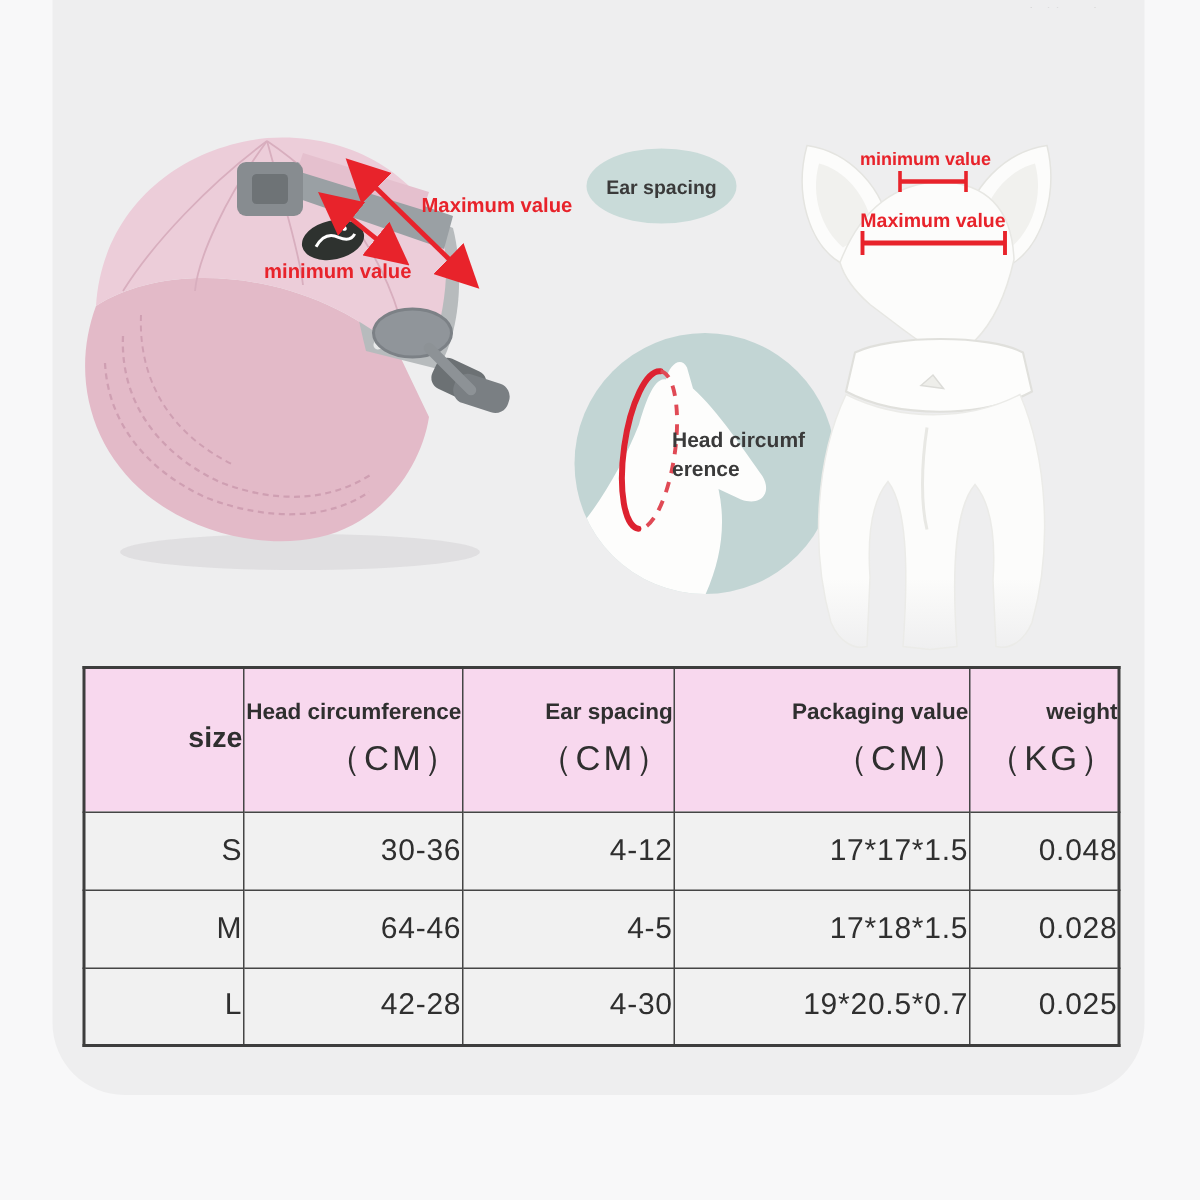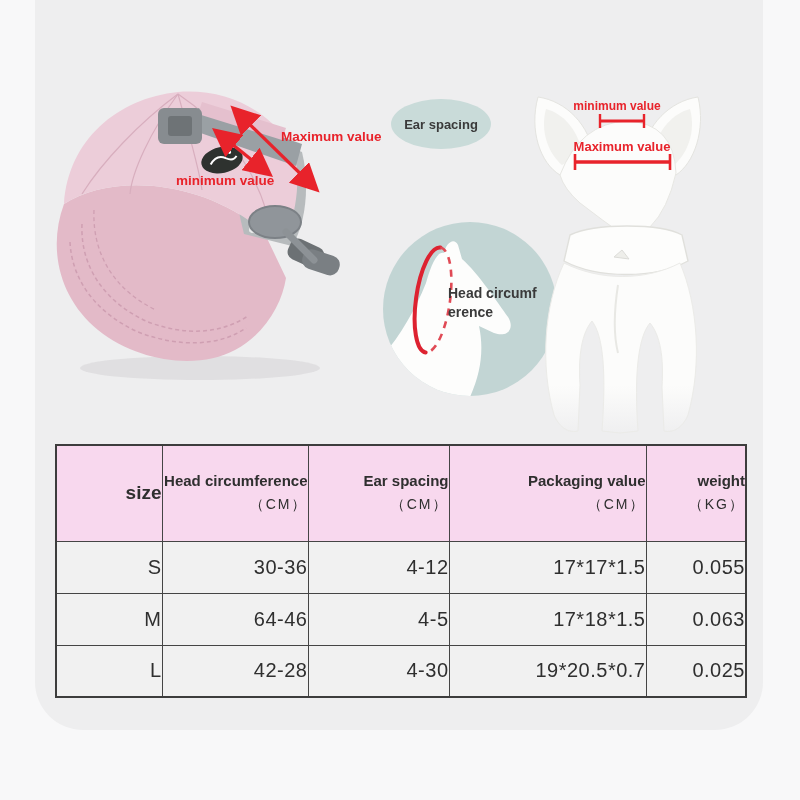--- a/index.html
+++ b/index.html
@@ -32,21 +32,21 @@
     border:2px solid #3d3d3d;
   }
   .size-table th,.size-table td{
     border:1.6px solid #454545;text-align:right;vertical-align:middle;
     padding:0;color:#2f2f2f;
   }
   .size-table thead tr{height:96px;background:#f8d8ee;}
   .size-table tbody tr{height:52px;background:#f1f1f1;}
   .col-label{font-size:15px;font-weight:600;}
   th.size-col .col-label{font-size:19px;}
-  .col-unit{font-size:14px;font-weight:500;letter-spacing:2px;margin-top:7px;}
+  .col-unit{font-size:23px;font-weight:500;letter-spacing:2px;margin-top:7px;}
   .col-unit:empty{display:none;}
   .size-table td{font-size:20px;letter-spacing:0.5px;}
   svg text{font-family:"Liberation Sans","DejaVu Sans",sans-serif;}
   .red-note{font-weight:700;fill:#e8232b;}
 </style>
 </head>
 <body>
 
 <div class="panel"></div>
 
@@ -197,28 +197,28 @@
         <div class="col-unit">（KG）</div>
       </th>
     </tr>
   </thead>
   <tbody>
     <tr>
       <td>S</td>
       <td>30-36</td>
       <td>4-12</td>
       <td>17*17*1.5</td>
-      <td>0.055</td>
+      <td>0.048</td>
     </tr>
     <tr>
       <td>M</td>
       <td>64-46</td>
       <td>4-5</td>
       <td>17*18*1.5</td>
-      <td>0.063</td>
+      <td>0.028</td>
     </tr>
     <tr>
       <td>L</td>
       <td>42-28</td>
       <td>4-30</td>
       <td>19*20.5*0.7</td>
       <td>0.025</td>
     </tr>
   </tbody>
 </table>

